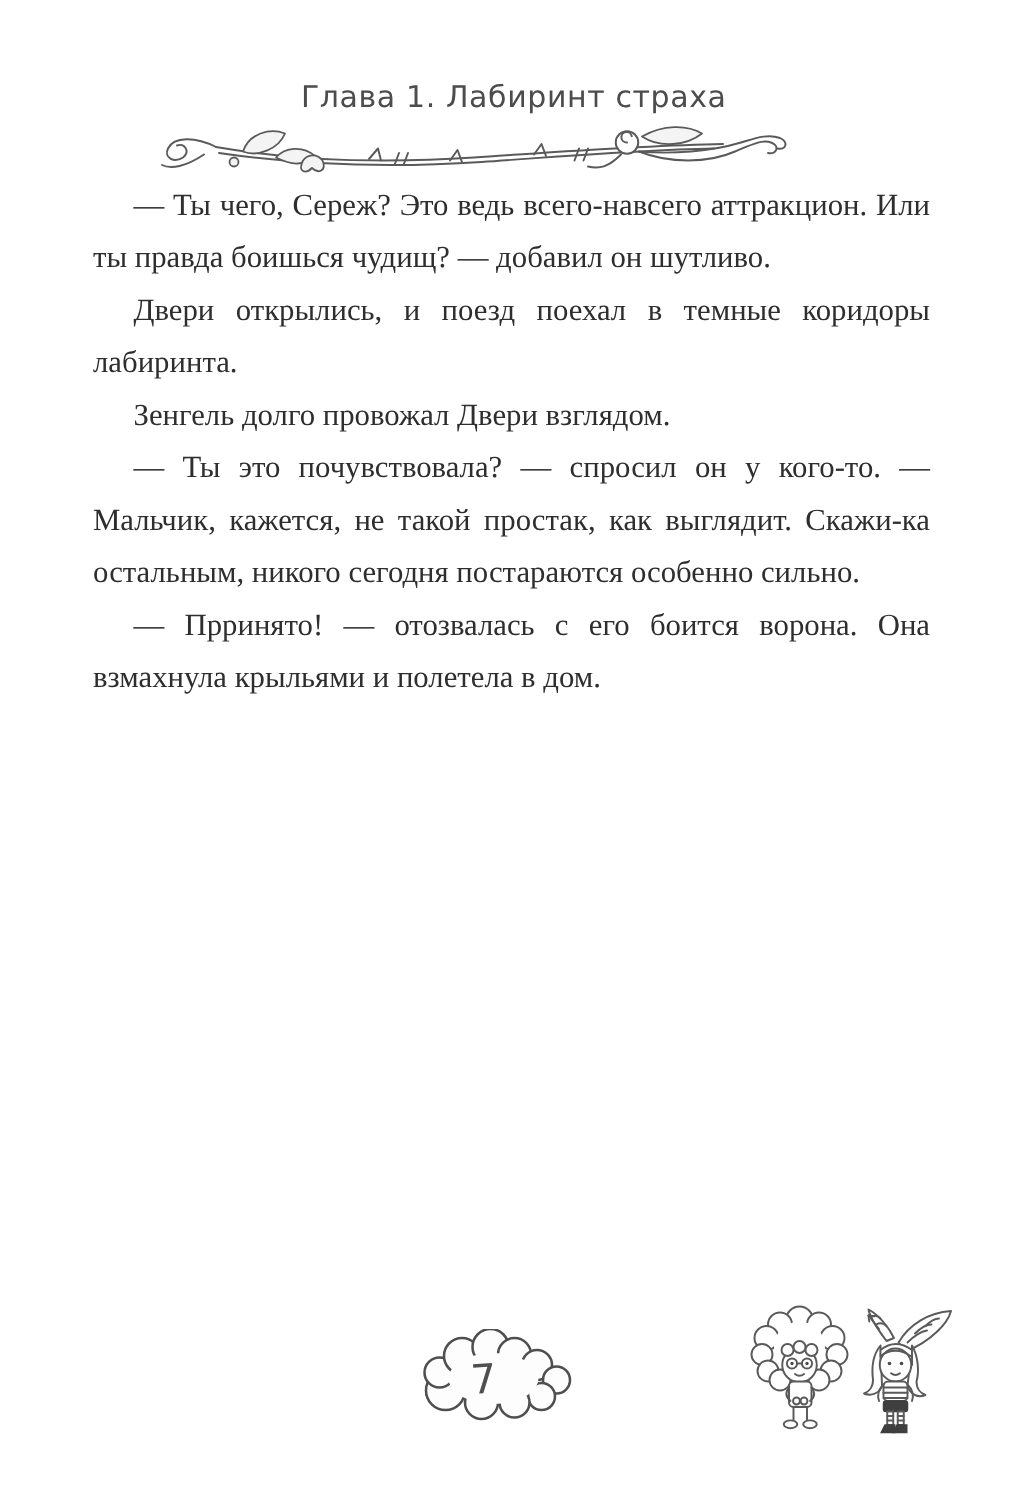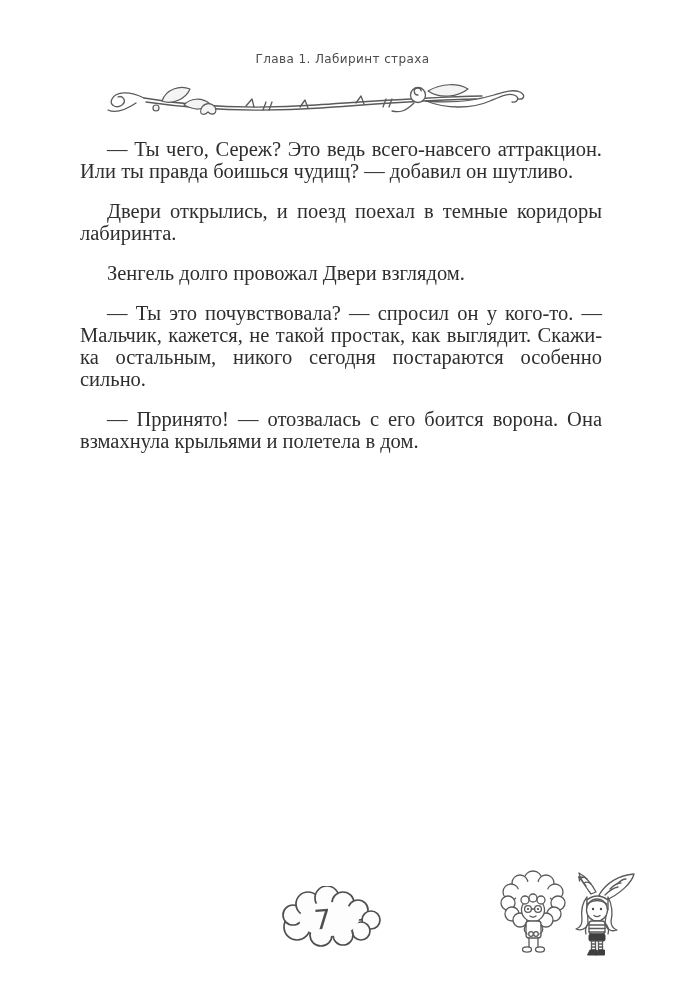--- a/index.html
+++ b/index.html
@@ -5,27 +5,27 @@
   html, body { margin:0; padding:0; background:#ffffff; }
   .page {
     position:relative; width:681px; height:1001px; margin:0 auto;
     background:#ffffff; overflow:hidden;
     font-family:"Liberation Serif", serif; color:#2e2e2e;
   }
   .chapter-title {
     position:absolute; top:52px; left:4px; right:0;
     text-align:center;
     font-family:"DejaVu Sans", sans-serif;
-    font-size:12px; color:#4c4c4c; letter-spacing:0.4px;
+    font-size:20px; color:#4c4c4c; letter-spacing:0.4px;
   }
   .ornament { position:absolute; top:82px; left:104px; }
   .text-block { position:absolute; top:120px; left:62px; width:558px; }
   .text-block p {
-    margin:18px; text-indent:27px; text-align:justify;
-    font-size:20.5px; line-height:22px;
+    margin:0; text-indent:27px; text-align:justify;
+    font-size:20.5px; line-height:35px;
     -webkit-hyphens:manual; hyphens:manual;
   }
   .cloud-wrap { position:absolute; left:272px; top:886px; }
   .cloud-number {
     font-family:"DejaVu Sans", sans-serif;
     font-size:27px; fill:#4f4f4f;
   }
   .characters-wrap { position:absolute; left:498px; top:870px; }
   svg .ln { fill:none; stroke:#5a5a5a; stroke-width:1.3; stroke-linecap:round; stroke-linejoin:round; }
   svg .wh { fill:#ffffff; stroke:#5a5a5a; stroke-width:1.3; stroke-linejoin:round; }

